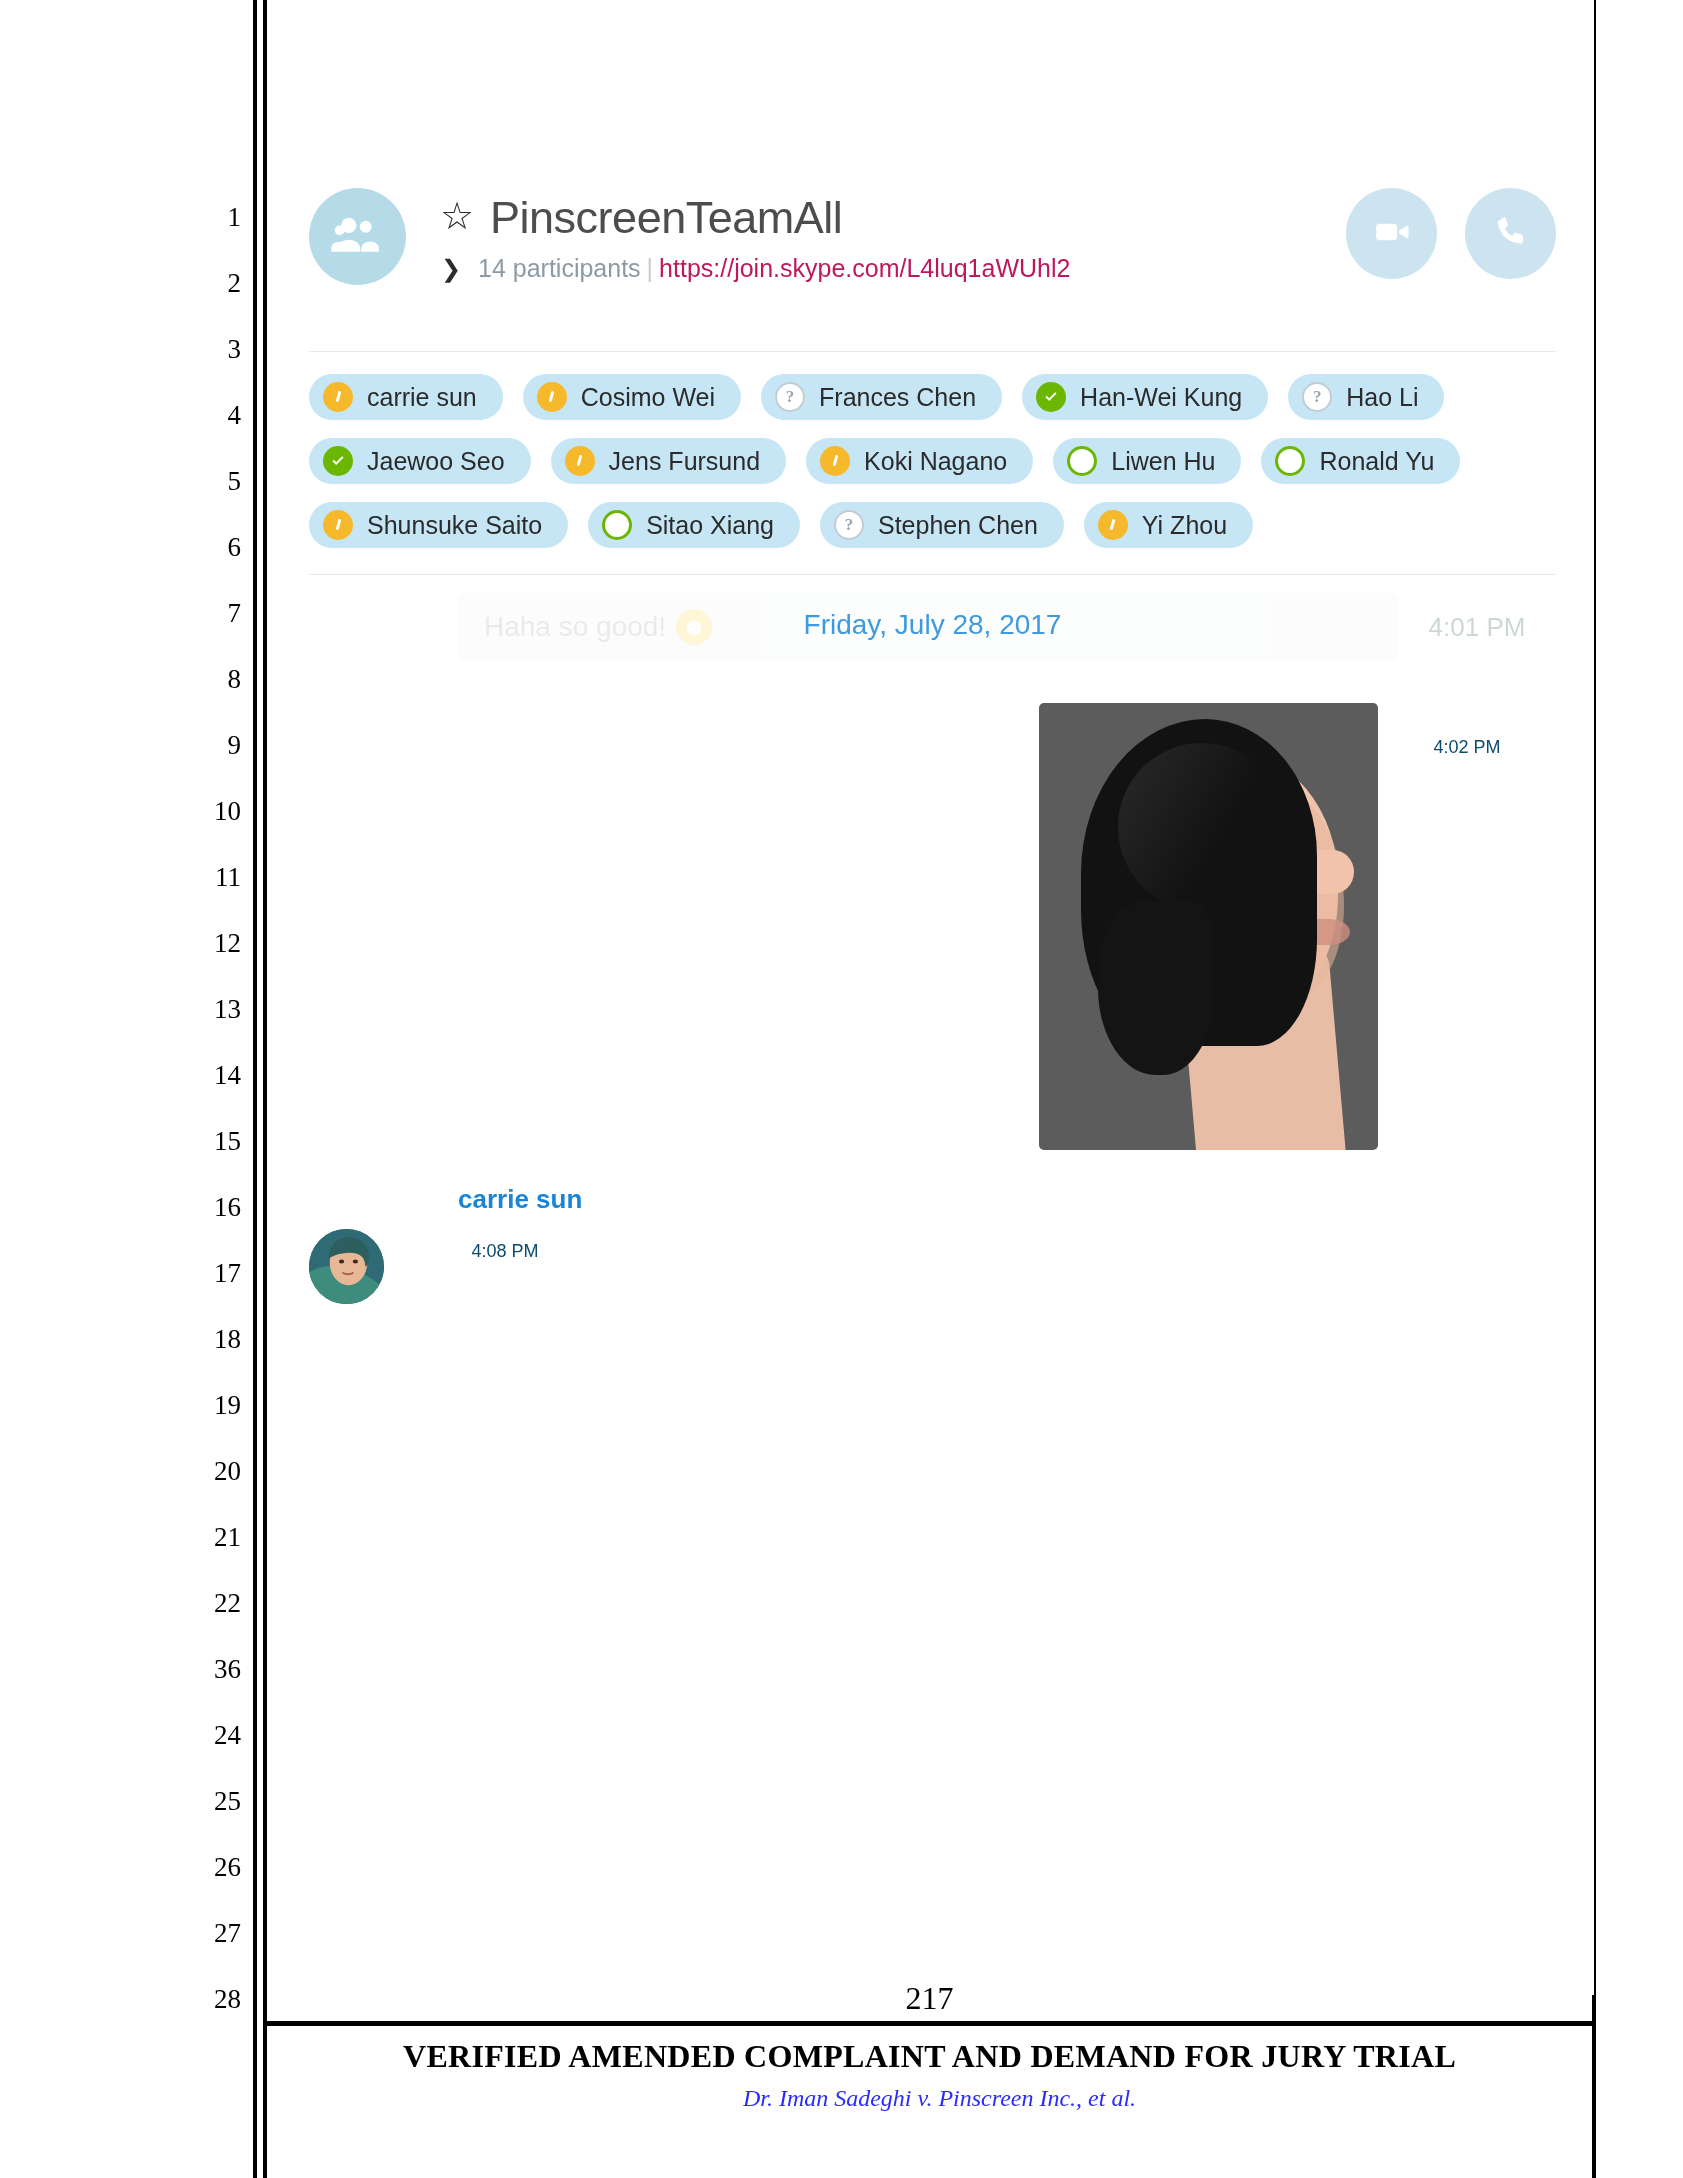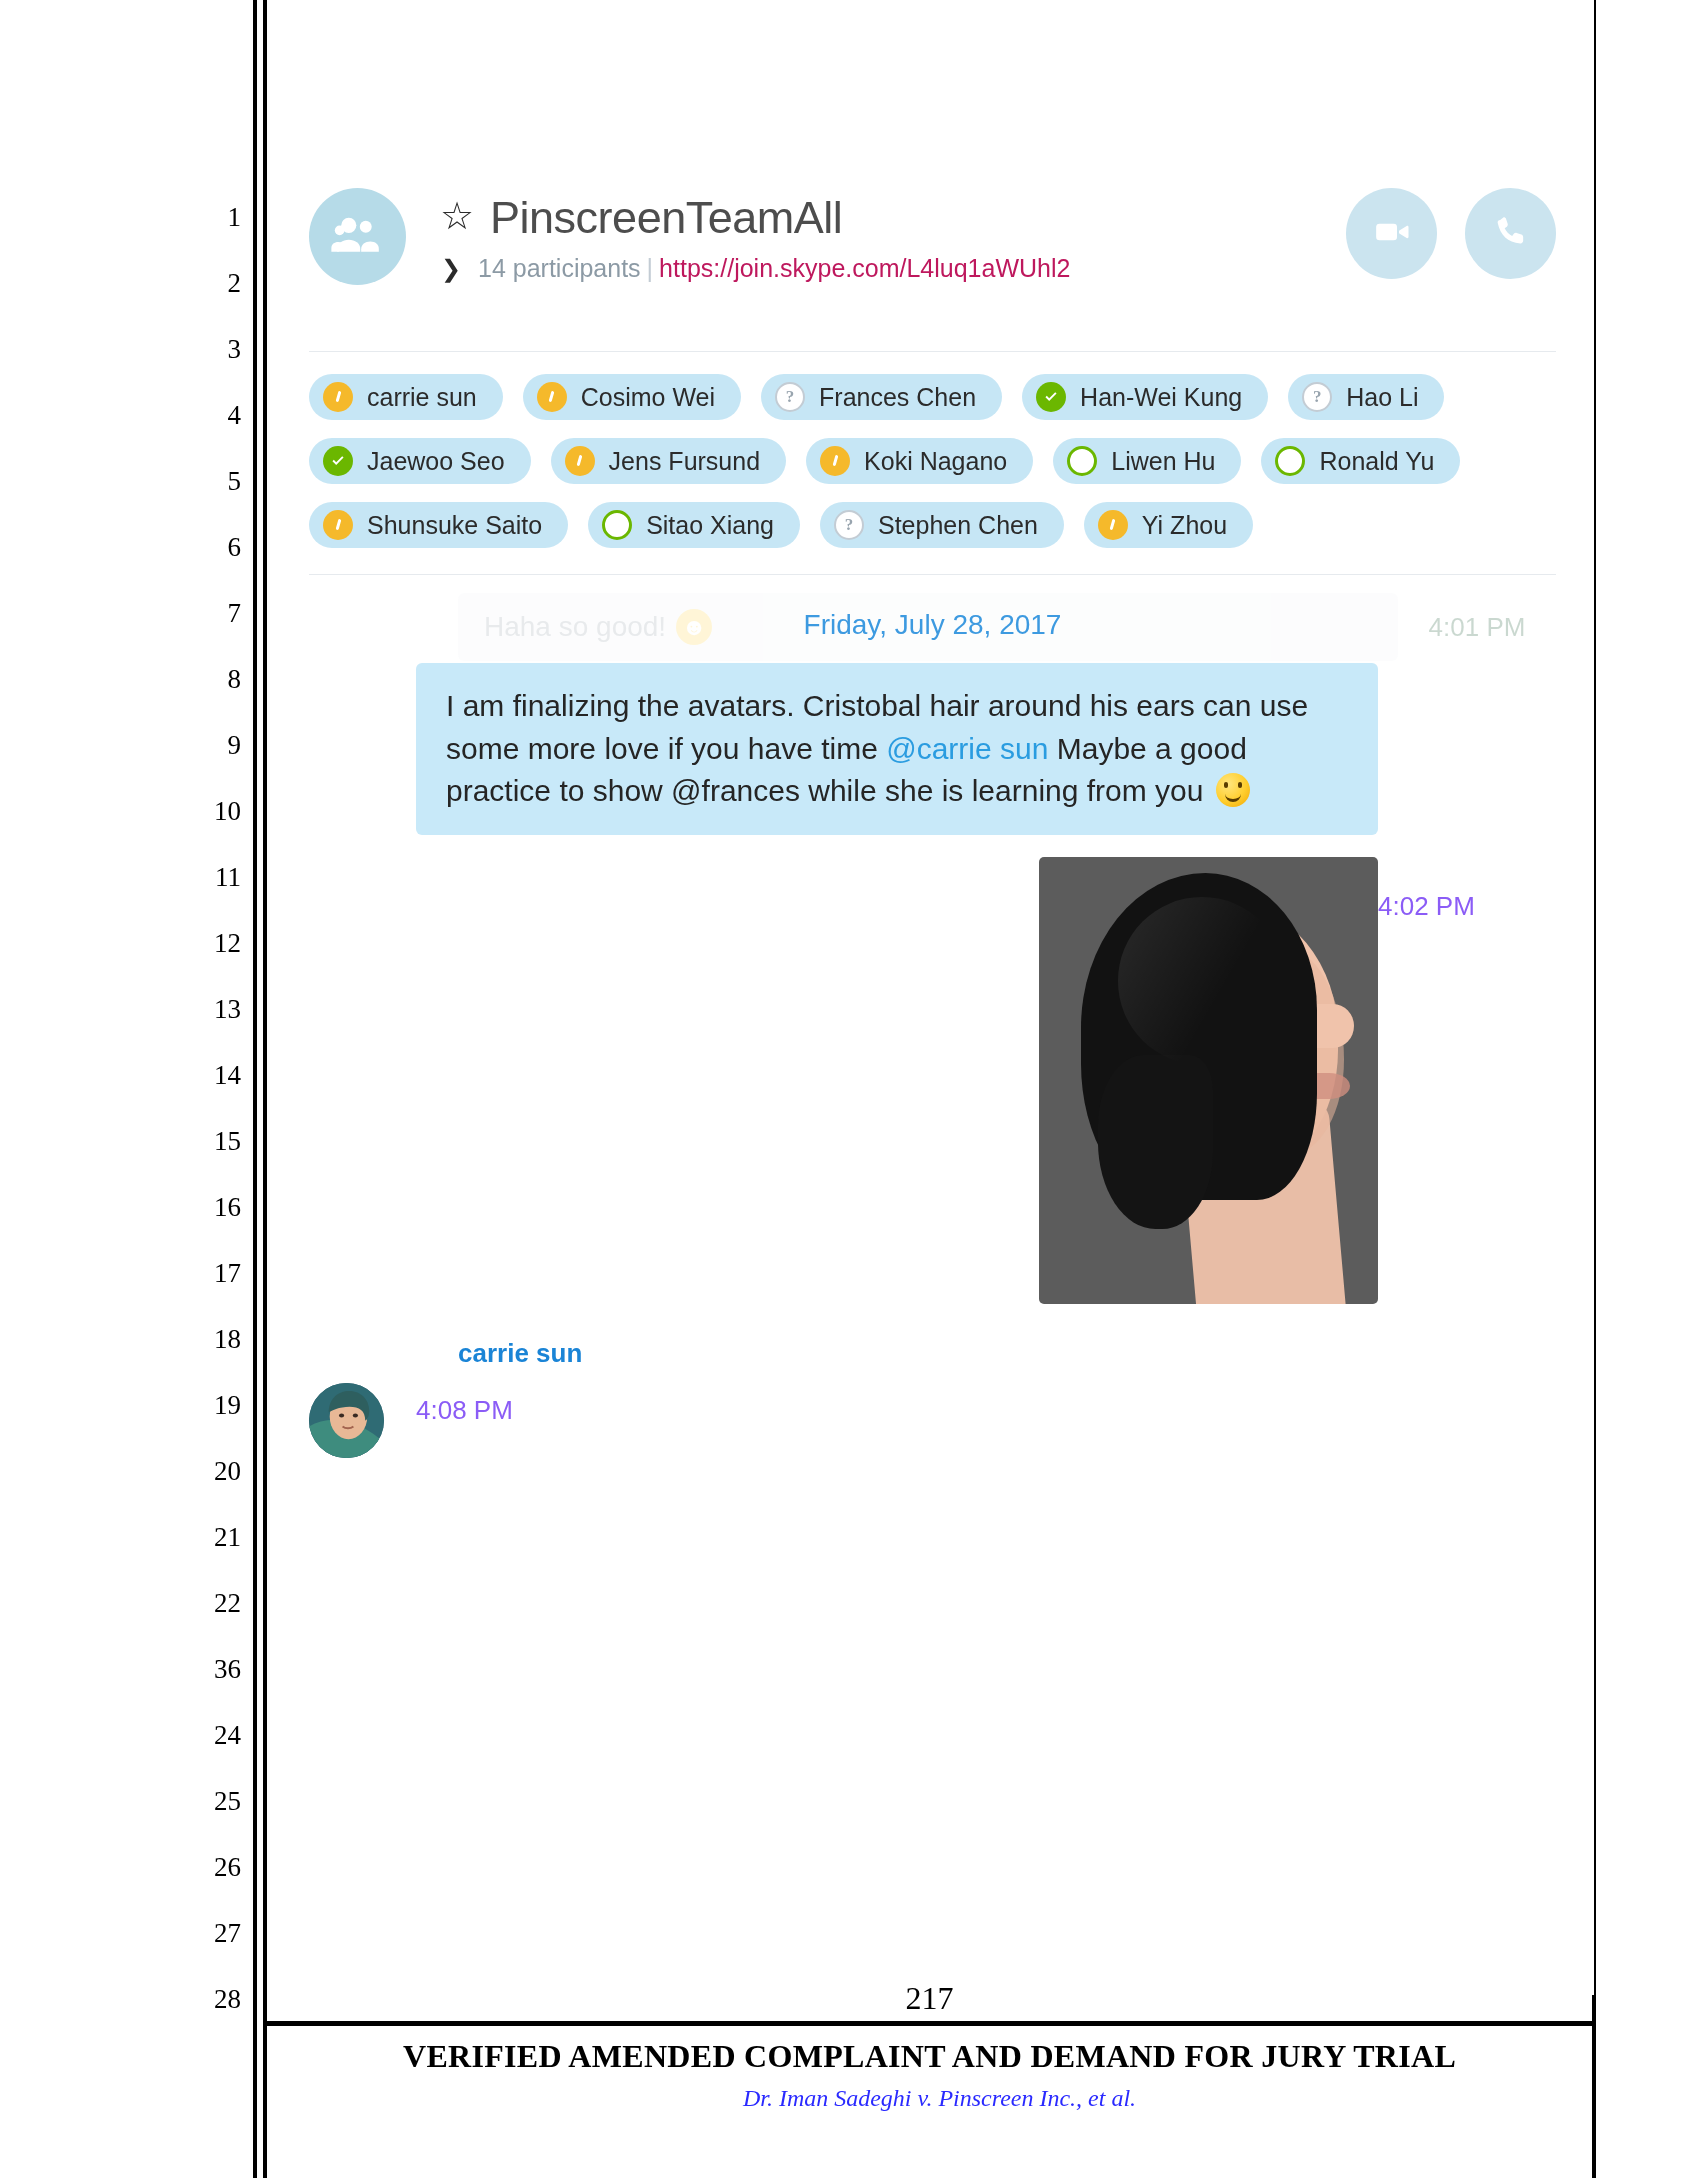--- a/index.html
+++ b/index.html
@@ -282,23 +282,23 @@
     width: 75px; height: 75px;
     border-radius: 50%;
     overflow: hidden;
     background: #2b5d6b;
     position: relative;
   }
   .msg-body { flex: 1; position: relative; }
   .msg-time {
     width: 178px;
     flex: 0 0 178px;
-    text-align: left;
-    font-size: 26px;
-    color: #8b5cf6;
+    text-align: center;
+    font-size: 18px;
+    color: #0c4a6e;
     padding-top: 18px;
   }
 
   .sender-name {
     font-size: 26px;
     font-weight: bold;
     color: #1a84d6;
     margin: 0 0 8px 42px;
   }
 
@@ -644,25 +644,20 @@
           <span>Haha so good!</span>
           <span class="faded-emoji">☻</span>
         </div>
         <div class="faded-time">4:01 PM</div>
       </div>
 
       <div class="date-divider">Friday, July 28, 2017</div>
 
       <div class="msg-row">
         <div class="msg-avatar-slot"></div>
-        <div class="msg-body">
-          <div class="bubble outgoing">
-            <span>I am finalizing the avatars. Cristobal hair around his ears can use some more love if you have time </span><span class="mention">@carrie sun</span><span> Maybe a good practice to show @frances while she is learning from you </span><span class="inline-emoji"></span>
-          </div>
-        </div>
         <div class="msg-time"></div>
       </div>
 
       <div class="msg-row attach-row">
         <div class="msg-avatar-slot"></div>
         <div class="msg-body" style="display:flex;">
           <div class="attach-spacer"></div>
           <div class="render-img">
             <div class="rn-neck"></div>
             <div class="rn-head"></div>

